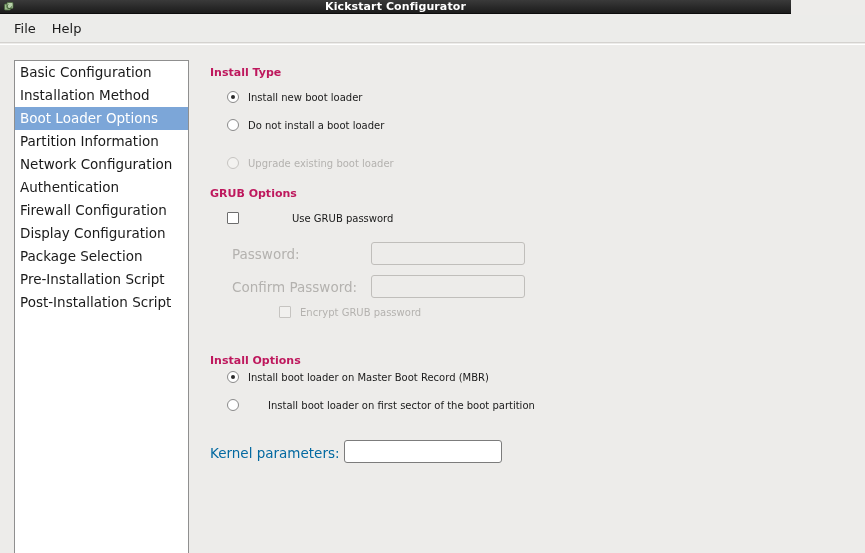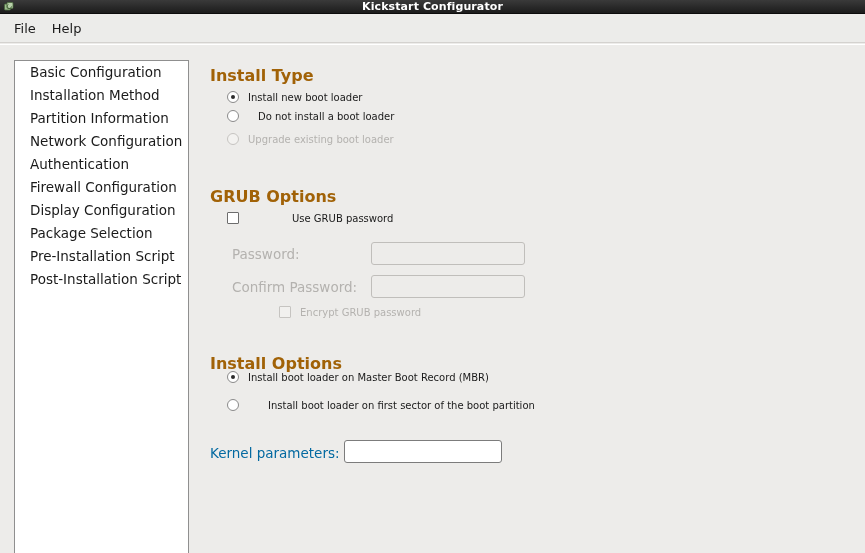--- a/index.html
+++ b/index.html
@@ -14,21 +14,21 @@
     font-family: "DejaVu Sans", "Liberation Sans", sans-serif;
     font-size: 13px;
     color: #000000;
     -webkit-font-smoothing: antialiased;
   }
 
   
   .titlebar {
     position: absolute;
     left: 0; top: 0;
-    width: 865px; height: 14px;
+    width: 791px; height: 14px;
     background: linear-gradient(to bottom, #3a3a3a 0%, #2c2c2c 45%, #1c1c1c 100%);
     border-bottom: 1px solid #0c0c0c;
     display: flex;
     align-items: center;
     box-sizing: border-box;
   }
   .titlebar-title {
     position: absolute;
     left: 0; right: 0;
     text-align: center;
@@ -76,21 +76,20 @@
   
   .sidebar {
     position: absolute;
     left: 14px; top: 60px;
     width: 175px; height: 493px;
     background: #ffffff;
     border: 1px solid #8f8f8f;
     border-bottom: none;
     box-sizing: border-box;
     overflow: hidden;
-    padding-left: 10px;
   }
   .sidebar-item {
     height: 23px;
     line-height: 23px;
     padding-left: 5px;
     font-size: 13.5px;
     color: #1a1a1a;
     white-space: nowrap;
     cursor: default;
   }
@@ -99,23 +98,23 @@
     color: #ffffff;
   }
 
   
   .content {
     position: absolute;
     left: 210px; top: 60px;
     width: 645px;
   }
   .section-title {
-    font-size: 16px;
+    font-size: 11px;
     font-weight: bold;
-    color: #a16207;
+    color: #be185d;
     margin: 0;
   }
 
   .row {
     display: flex;
     align-items: center;
   }
 
   
   .radio {
@@ -205,45 +204,46 @@
 
 <div class="menubar">
   <div class="menu-item">File</div>
   <div class="menu-item">Help</div>
 </div>
 <div class="toolbar-gap"></div>
 
 <div class="sidebar">
   <div class="sidebar-item">Basic Configuration</div>
   <div class="sidebar-item">Installation Method</div>
+  <div class="sidebar-item selected">Boot Loader Options</div>
   <div class="sidebar-item">Partition Information</div>
   <div class="sidebar-item">Network Configuration</div>
   <div class="sidebar-item">Authentication</div>
   <div class="sidebar-item">Firewall Configuration</div>
   <div class="sidebar-item">Display Configuration</div>
   <div class="sidebar-item">Package Selection</div>
   <div class="sidebar-item">Pre-Installation Script</div>
   <div class="sidebar-item">Post-Installation Script</div>
 </div>
 
 <div class="content">
 
   <div class="section-title" style="position:absolute; left:0px; top:6px;">Install Type</div>
 
   <div class="row" style="position:absolute; left:17px; top:31px;">
     <span class="radio checked"></span>
     <span class="ctl-label">Install new boot loader</span>
   </div>
 
-  <div class="row" style="position:absolute; left:17px; top:50px;gap:10px;">
+  <div class="row" style="position:absolute; left:17px; top:59px;">
     <span class="radio"></span>
     <span class="ctl-label">Do not install a boot loader</span>
   </div>
 
-  <div class="row" style="position:absolute; left:17px; top:73px;">
+  <div class="row" style="position:absolute; left:17px; top:97px;">
     <span class="radio disabled"></span>
     <span class="ctl-label disabled">Upgrade existing boot loader</span>
   </div>
 
   <div class="section-title" style="position:absolute; left:0px; top:127px;">GRUB Options</div>
 
   <div class="row" style="position:absolute; left:17px; top:152px;gap:44px;">
     <span class="checkbox"></span>
     <span class="ctl-label">Use GRUB password</span>
   </div>

